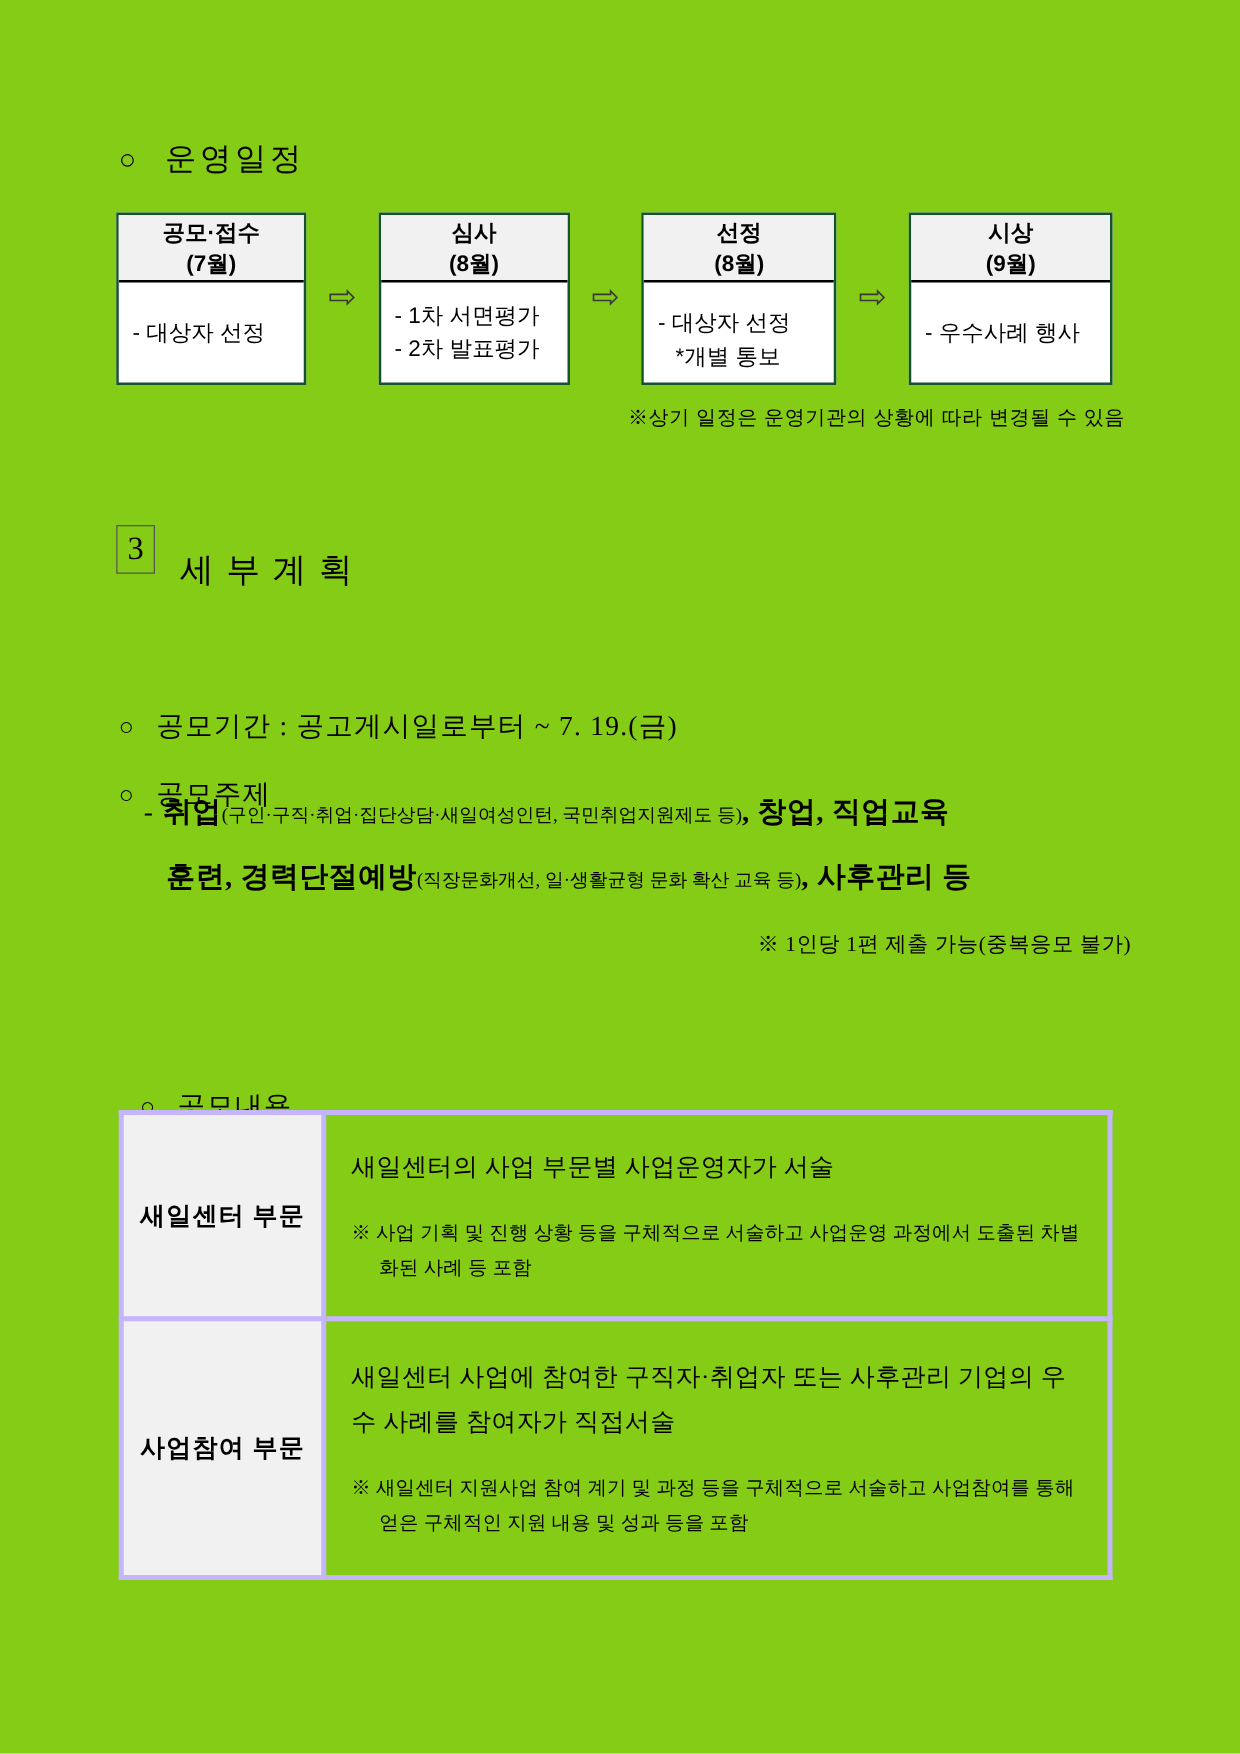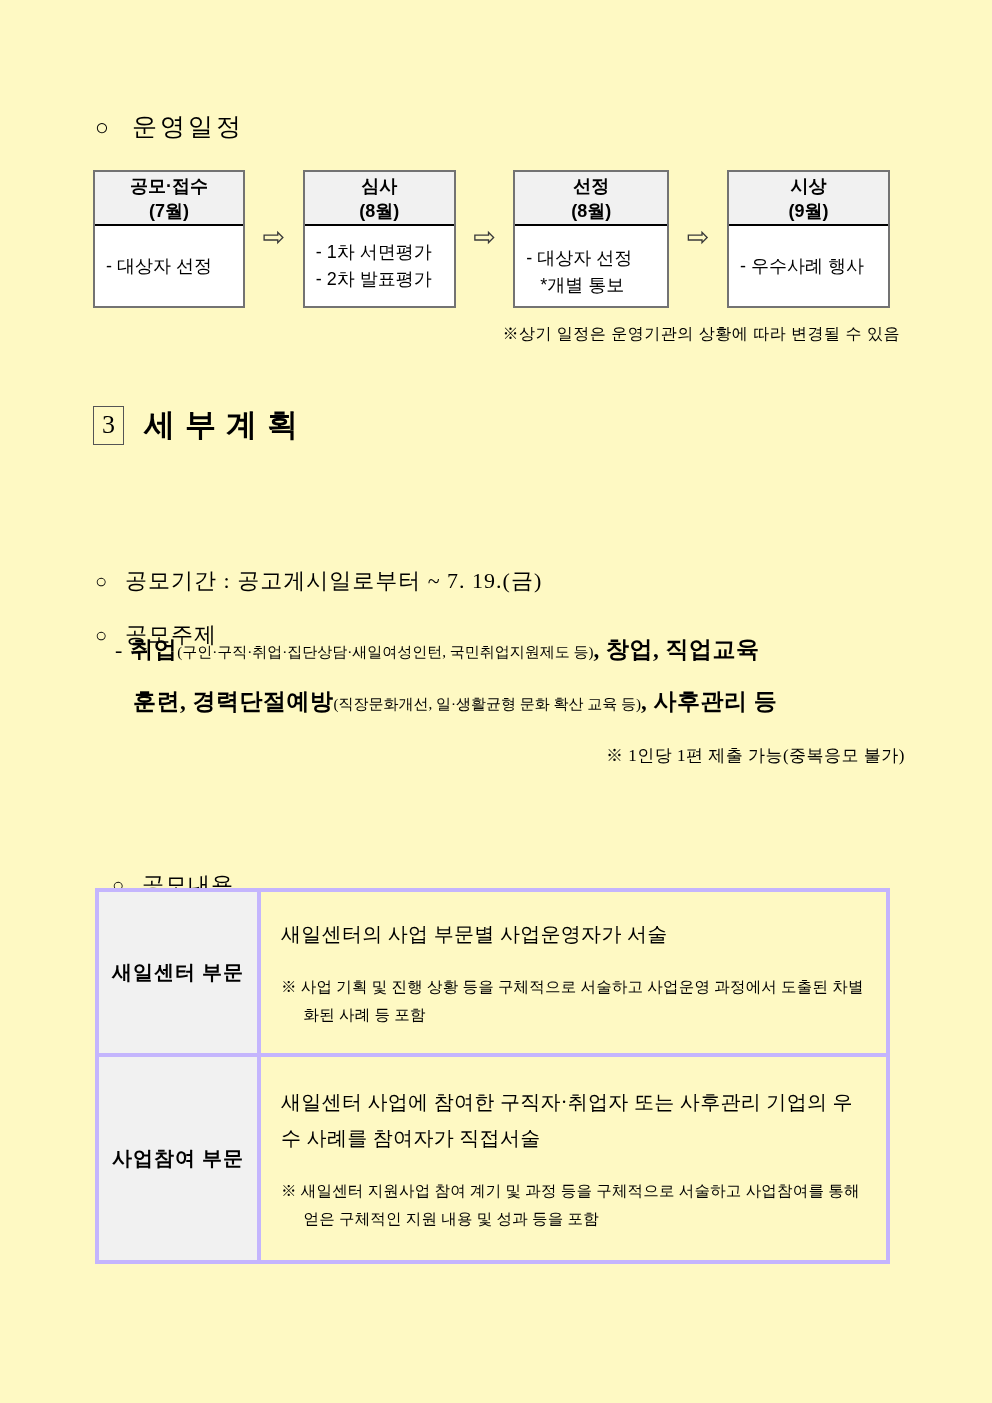--- a/index.html
+++ b/index.html
@@ -1,30 +1,30 @@
 <!DOCTYPE html>
 <html><head>
 <meta charset="utf-8">
 <style>
   * { margin:0; padding:0; box-sizing:border-box; }
   html,body { background:#ffffff; }
   .page {
-    position:relative; width:992px; height:1403px; background:#fef9c3;
+    position:relative; width:992px; height:1403px; background:#84cc16;
     font-family:"Liberation Serif", serif; color:#000;
     overflow:hidden;
   }
   .abs { position:absolute; }
 
   
   .h-circle { font-size:25px; letter-spacing:3px; }
   .h-circle .bullet { display:inline-block; margin-right:20px; font-size:23px; }
 
   
   .flowchart { left:93px; top:170px; width:797px; height:138px; display:flex; align-items:stretch; }
-  .fc-box { border:2px solid #737373; background:#fff; display:flex; flex-direction:column; flex:0 0 auto; }
+  .fc-box { border:2px solid #14532d; background:#fff; display:flex; flex-direction:column; flex:0 0 auto; }
   .fc-b1 { width:152px; } .fc-b2 { width:153px; } .fc-b3 { width:156px;gap:12px; } .fc-b4 { width:163px; }
   .fc-head {
     height:54px; background:#f1f1f1; border-bottom:2px solid #000;
     font-family:"Liberation Sans", sans-serif; font-weight:bold;
     font-size:18px; line-height:25px; text-align:center; padding-top:2px;
   }
   .fc-body {
     flex:1; display:flex; flex-direction:column; justify-content:center;
     font-family:"Liberation Sans", sans-serif; font-size:18px; line-height:27px;
     padding-left:11px; padding-right:4px;
@@ -33,22 +33,22 @@
   .fc-arrow { flex:1 1 auto; display:flex; align-items:center; justify-content:center;
     font-family:"Liberation Sans", sans-serif; font-size:27px; color:#3a3a3a; padding-bottom:4px; }
   .flow-note { top:324px; right:92px; font-family:"Liberation Sans", sans-serif; font-size:16px; letter-spacing:0.5px; }
 
   
   .h-section { left:93px; top:404px; display:flex; align-items:center; }
   .sec-num {
     border:1px solid #555; font-size:26px; line-height:34px; padding:1px 8px 2px 8px;
     font-family:"Liberation Serif", serif;
   }
-  .sec-title { margin-left:20px; font-family:"Liberation Sans", sans-serif; font-weight:bold;
-    font-size:31px; letter-spacing:10px; }
+  .sec-title { margin-left:20px; font-family:"Liberation Sans", sans-serif; font-weight:normal;
+    font-size:27px; letter-spacing:10px;margin-top:34px; }
   .h-sub { left:93px; top:470px; font-size:22px; letter-spacing:2px; word-spacing:9px; font-weight:600; }
 
   .line-bullet { font-size:22px; letter-spacing:1px;margin-top:39px; }
   .line-bullet .bullet { display:inline-block; margin-right:17px; font-size:20px; }
 
   
   .topic-line { white-space:nowrap; }
   .topic-line .dash { font-size:22px; margin-right:8px; }
   .t-big { font-size:23px; font-weight:600; letter-spacing:0.5px; }
   .t-small { font-size:15px; letter-spacing:0px; }

